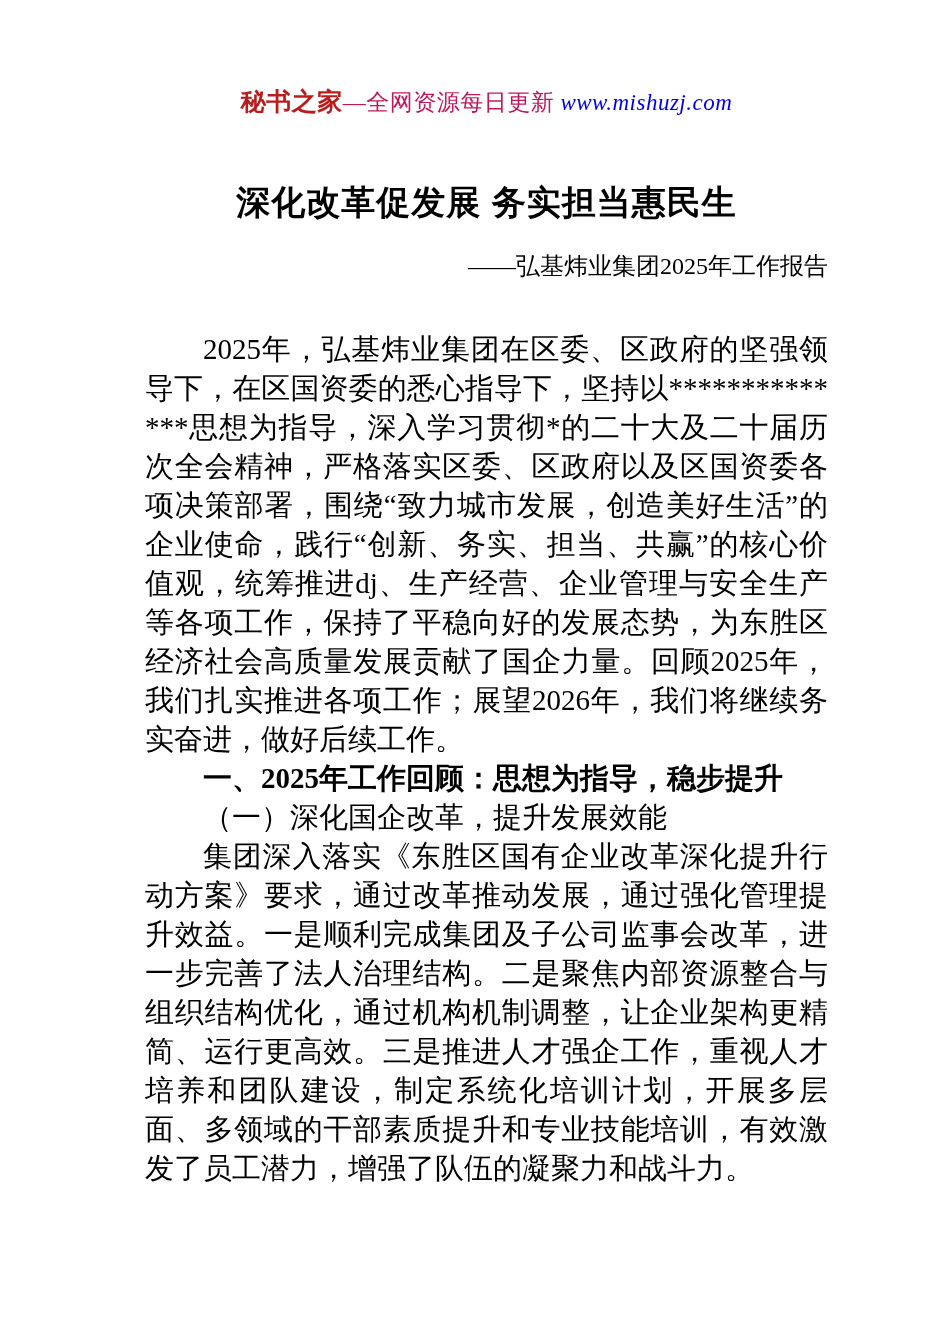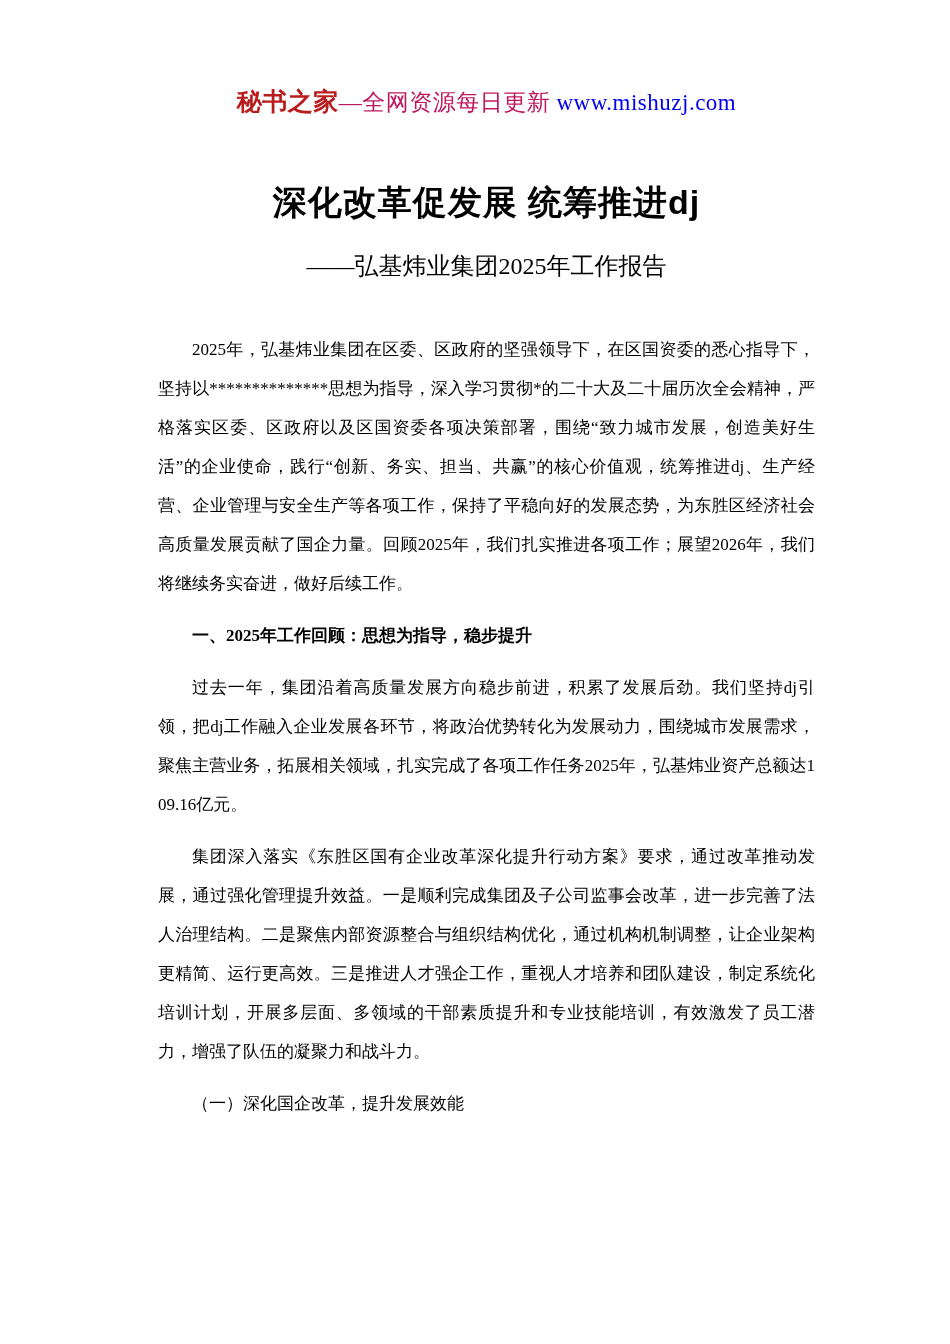--- a/index.html
+++ b/index.html
@@ -33,61 +33,61 @@
     font-weight: bold;
     font-size: 25px;
   }
   .tagline {
     color: #be185d;
     font-size: 23px;
   }
   .site-url {
     color: #0000ee;
     font-size: 23px;
+    font-style: italic;
   }
   .doc-title {
     text-align: center;
     font-family: "Liberation Sans", "DejaVu Sans", sans-serif;
     font-weight: bold;
     font-size: 34px;
     letter-spacing: 1px;
     margin: 0 0 24px 0;
   }
   .doc-subtitle {
-    text-align: center;
+    text-align: right;
     font-size: 24px;
     font-weight: normal;
     margin: 0 0 48px 0;
   }
   .body-text p {
-    font-size: 17px;
+    font-size: 29px;
     line-height: 39px;
     text-align: justify;
     text-indent: 2em;
-    margin: 13px;
+    margin: 0;
     word-break: break-all;
   }
   .body-text p.bold {
     font-weight: bold;
   }
 </style>
 </head>
 <body>
 
 <div class="page">
 
   <div class="doc-header">
     <span class="brand">秘书之家</span><span class="tagline">—全网资源每日更新 </span><span class="site-url">www.mishuzj.com</span>
   </div>
 
-  <h1 class="doc-title">深化改革促发展 统筹推进dj</h1>
+  <h1 class="doc-title">深化改革促发展 务实担当惠民生</h1>
 
   <h2 class="doc-subtitle">——弘基炜业集团2025年工作报告</h2>
 
   <div class="body-text">
     <p>2025年，弘基炜业集团在区委、区政府的坚强领导下，在区国资委的悉心指导下，坚持以**************思想为指导，深入学习贯彻*的二十大及二十届历次全会精神，严格落实区委、区政府以及区国资委各项决策部署，围绕“致力城市发展，创造美好生活”的企业使命，践行“创新、务实、担当、共赢”的核心价值观，统筹推进dj、生产经营、企业管理与安全生产等各项工作，保持了平稳向好的发展态势，为东胜区经济社会高质量发展贡献了国企力量。回顾2025年，我们扎实推进各项工作；展望2026年，我们将继续务实奋进，做好后续工作。</p>
     <p class="bold">一、2025年工作回顾：思想为指导，稳步提升</p>
-    <p>过去一年，集团沿着高质量发展方向稳步前进，积累了发展后劲。我们坚持dj引领，把dj工作融入企业发展各环节，将政治优势转化为发展动力，围绕城市发展需求，聚焦主营业务，拓展相关领域，扎实完成了各项工作任务2025年，弘基炜业资产总额达109.16亿元。</p>
+    <p>（一）深化国企改革，提升发展效能</p>
     <p>集团深入落实《东胜区国有企业改革深化提升行动方案》要求，通过改革推动发展，通过强化管理提升效益。一是顺利完成集团及子公司监事会改革，进一步完善了法人治理结构。二是聚焦内部资源整合与组织结构优化，通过机构机制调整，让企业架构更精简、运行更高效。三是推进人才强企工作，重视人才培养和团队建设，制定系统化培训计划，开展多层面、多领域的干部素质提升和专业技能培训，有效激发了员工潜力，增强了队伍的凝聚力和战斗力。</p>
-    <p>（一）深化国企改革，提升发展效能</p>
   </div>
 
 </div>
 
 </body></html>

